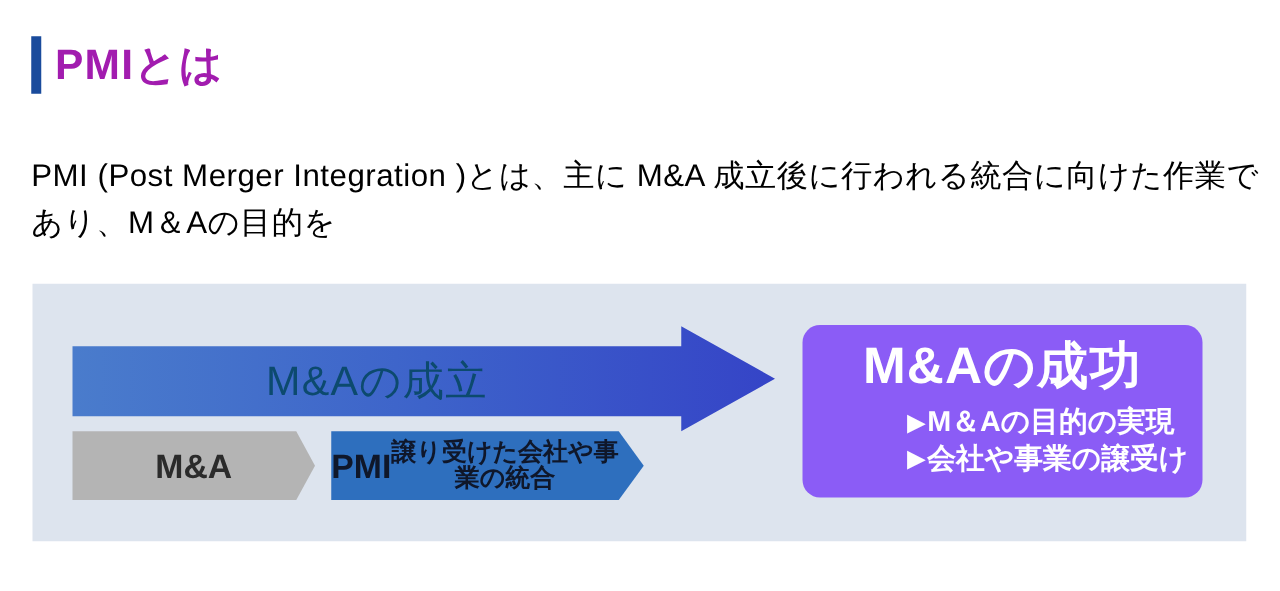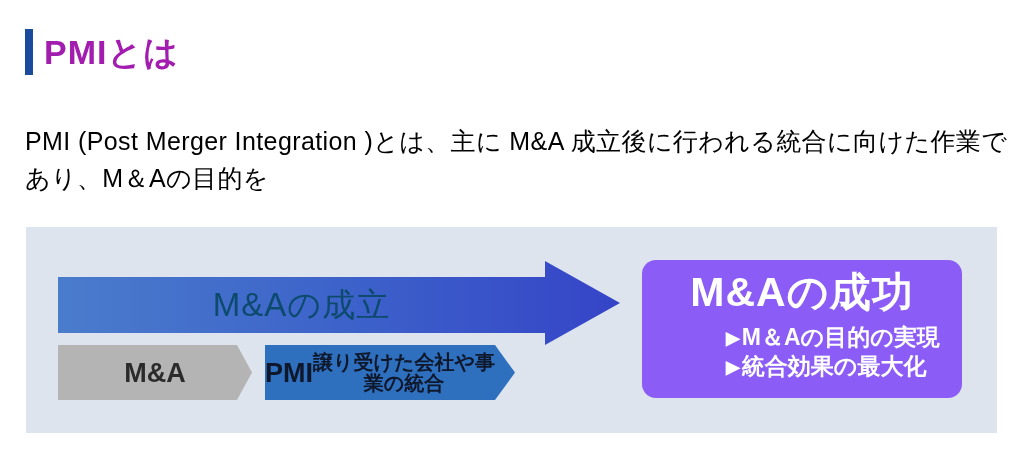--- a/index.html
+++ b/index.html
@@ -118,19 +118,19 @@
       <div class="chevron-subtitle">譲り受けた会社や事業の統合</div>
     </div>
 
     <div class="abs success-box">
       <div class="success-title">M&amp;Aの成功</div>
       <div class="success-bullets">
         <div class="success-bullet">
           <span class="bullet-icon">▶</span><span>M＆Aの目的の実現</span>
         </div>
         <div class="success-bullet">
-          <span class="bullet-icon">▶</span><span>統合効果の最大化</span>
+          <span class="bullet-icon">▶</span><span>会社や事業の譲受け</span>
         </div>
       </div>
     </div>
 
   </div>
 </div>
 
 </body></html>

